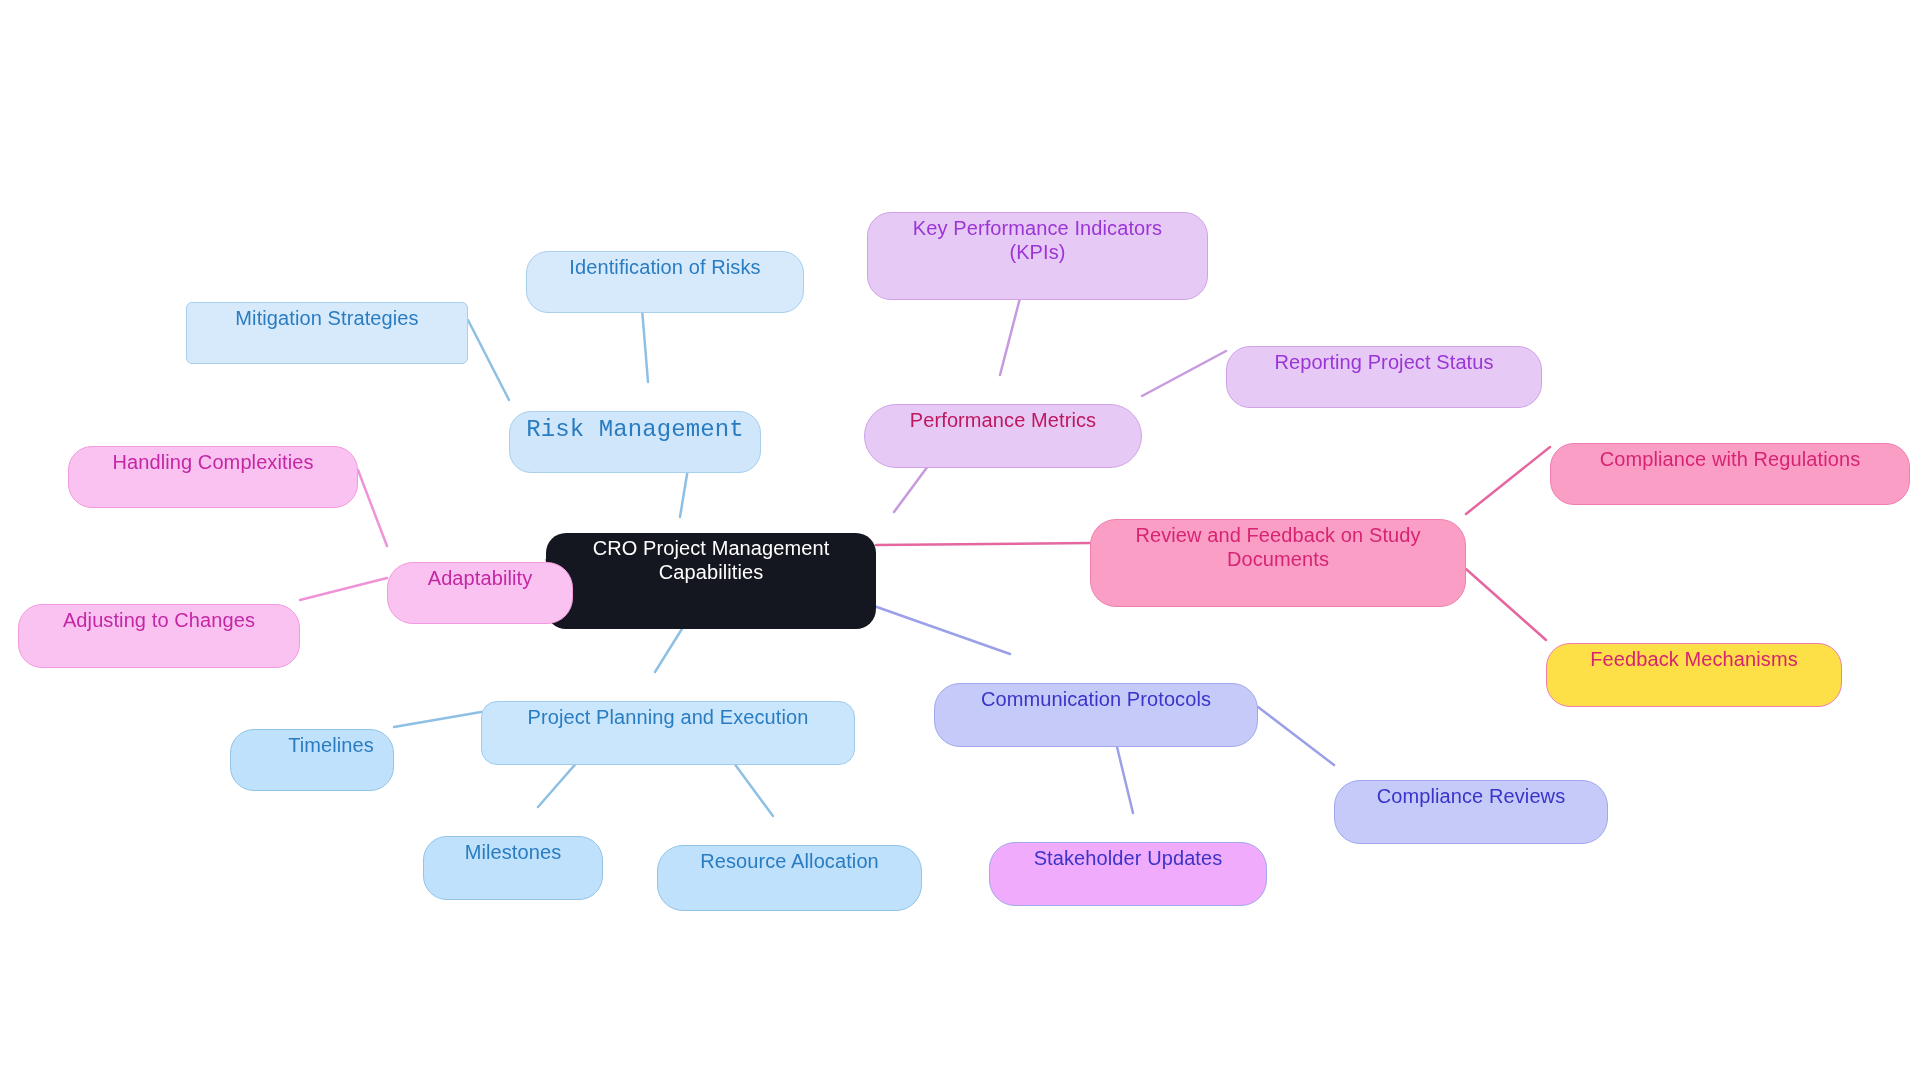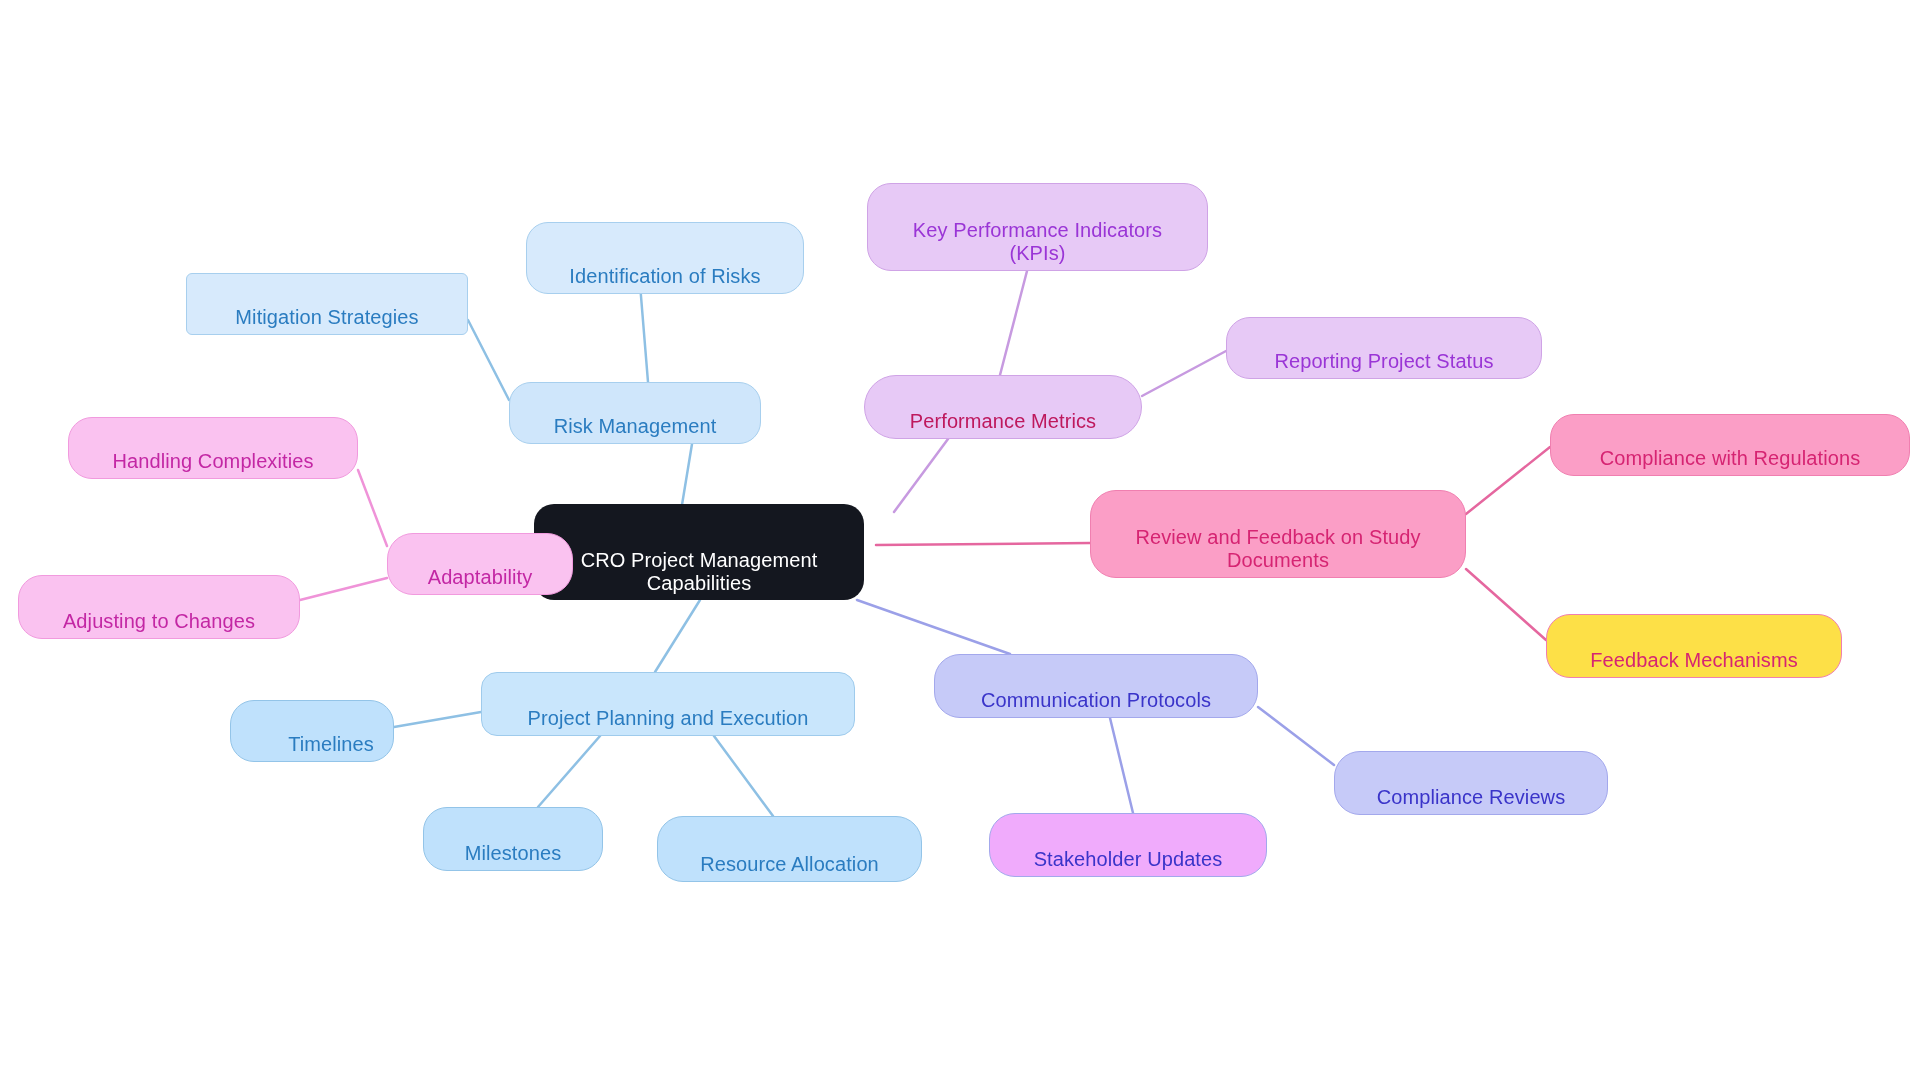--- a/index.html
+++ b/index.html
@@ -23,29 +23,30 @@
     left: 0;
     top: 0;
     width: 1920px;
     height: 1083px;
     pointer-events: none;
   }
   .mm-node {
     position: absolute;
     box-sizing: border-box;
     display: flex;
-    align-items: flex-end;
+    align-items: flex-start;
     justify-content: center;
     text-align: center;
     border-style: solid;
     border-width: 1px;
     line-height: 1.18;
     white-space: pre-line;
     letter-spacing: 0.1px;
     padding: 4px 10px;
+    margin-top: 29px;
   }
   .mm-node.root {
     border-width: 0;
     font-weight: 400;
   }
 </style>
 </head>
 <body>
 
 <div id="mindmap-canvas">
@@ -64,24 +65,24 @@
       <line x1="1466" y1="514" x2="1550" y2="447" stroke="#e5679f" stroke-width="2.5" stroke-linecap="round"></line>
       <line x1="1466" y1="569" x2="1546" y2="640" stroke="#e5679f" stroke-width="2.5" stroke-linecap="round"></line>
       <line x1="857" y1="600" x2="1010" y2="654" stroke="#9ba0e8" stroke-width="2.5" stroke-linecap="round"></line>
       <line x1="1110" y1="718" x2="1133" y2="813" stroke="#9ba0e8" stroke-width="2.5" stroke-linecap="round"></line>
       <line x1="1258" y1="707" x2="1334" y2="765" stroke="#9ba0e8" stroke-width="2.5" stroke-linecap="round"></line>
       <line x1="546" y1="560" x2="573" y2="562" stroke="#ef93d8" stroke-width="2.5" stroke-linecap="round"></line>
       <line x1="387" y1="546" x2="358" y2="470" stroke="#ef93d8" stroke-width="2.5" stroke-linecap="round"></line>
       <line x1="387" y1="578" x2="300" y2="600" stroke="#ef93d8" stroke-width="2.5" stroke-linecap="round"></line>
     </svg>
   <div id="node-layer">
-      <div class="mm-node root" style="left: 534px; top: 504px; width: 330px; height: 96px; background: rgb(20, 23, 31); color: rgb(255, 255, 255); border-color: rgb(20, 23, 31); border-radius: 20px; font-size: 20px;"><span>CRO Project Management
+      <div class="mm-node root" style="left: 546px; top: 504px; width: 330px; height: 96px; background: rgb(20, 23, 31); color: rgb(255, 255, 255); border-color: rgb(20, 23, 31); border-radius: 20px; font-size: 20px;"><span>CRO Project Management
 Capabilities</span></div>
-      <div class="mm-node" style="left: 509px; top: 382px; width: 252px; height: 62px; background: rgb(207, 230, 251); color: rgb(42, 124, 192); border-color: rgb(167, 207, 238); border-radius: 22px; font-size: 20px;"><span>Risk Management</span></div>
-      <div class="mm-node" style="left: 526px; top: 222px; width: 278px; height: 72px; background: rgb(215, 234, 252); color: rgb(42, 124, 192); border-color: rgb(167, 207, 238); border-radius: 22px; font-size: 20px;"><span>Identification of Risks</span></div>
+      <div class="mm-node" style="left: 509px; top: 382px; width: 252px; height: 62px; background: rgb(207, 230, 251); color: rgb(42, 124, 192); border-color: rgb(167, 207, 238); border-radius: 22px; font-size: 24px; font-family: Liberation Mono, monospace;"><span>Risk Management</span></div>
+      <div class="mm-node" style="left: 526px; top: 222px; width: 278px; height: 62px; background: rgb(215, 234, 252); color: rgb(42, 124, 192); border-color: rgb(167, 207, 238); border-radius: 22px; font-size: 20px;"><span>Identification of Risks</span></div>
       <div class="mm-node" style="left: 186px; top: 273px; width: 282px; height: 62px; background: rgb(215, 234, 252); color: rgb(42, 124, 192); border-color: rgb(167, 207, 238); border-radius: 6px; font-size: 20px;"><span>Mitigation Strategies</span></div>
       <div class="mm-node" style="left: 481px; top: 672px; width: 374px; height: 64px; background: rgb(201, 230, 252); color: rgb(42, 124, 192); border-color: rgb(159, 203, 236); border-radius: 16px; font-size: 20px;"><span>Project Planning and Execution</span></div>
       <div class="mm-node" style="left: 230px; top: 700px; width: 164px; height: 62px; background: rgb(191, 225, 252); color: rgb(42, 124, 192); border-color: rgb(147, 196, 232); border-radius: 24px; font-size: 20px; padding-left: 48px;"><span>Timelines</span></div>
       <div class="mm-node" style="left: 423px; top: 807px; width: 180px; height: 64px; background: rgb(191, 225, 252); color: rgb(42, 124, 192); border-color: rgb(147, 196, 232); border-radius: 24px; font-size: 20px;"><span>Milestones</span></div>
       <div class="mm-node" style="left: 657px; top: 816px; width: 265px; height: 66px; background: rgb(191, 225, 252); color: rgb(42, 124, 192); border-color: rgb(147, 196, 232); border-radius: 26px; font-size: 20px;"><span>Resource Allocation</span></div>
       <div class="mm-node" style="left: 864px; top: 375px; width: 278px; height: 64px; background: rgb(231, 201, 246); color: #be185d; border-color: rgb(207, 163, 230); border-radius: 32px; font-size: 20px;"><span>Performance Metrics</span></div>
       <div class="mm-node" style="left: 867px; top: 183px; width: 341px; height: 88px; background: rgb(231, 201, 246); color: rgb(154, 53, 214); border-color: rgb(207, 163, 230); border-radius: 24px; font-size: 20px;"><span>Key Performance Indicators
 (KPIs)</span></div>
       <div class="mm-node" style="left: 1226px; top: 317px; width: 316px; height: 62px; background: rgb(231, 201, 246); color: rgb(154, 53, 214); border-color: rgb(207, 163, 230); border-radius: 24px; font-size: 20px;"><span>Reporting Project Status</span></div>
       <div class="mm-node" style="left: 1090px; top: 490px; width: 376px; height: 88px; background: rgb(251, 158, 198); color: rgb(214, 36, 114); border-color: rgb(240, 127, 176); border-radius: 26px; font-size: 20px;"><span>Review and Feedback on Study

